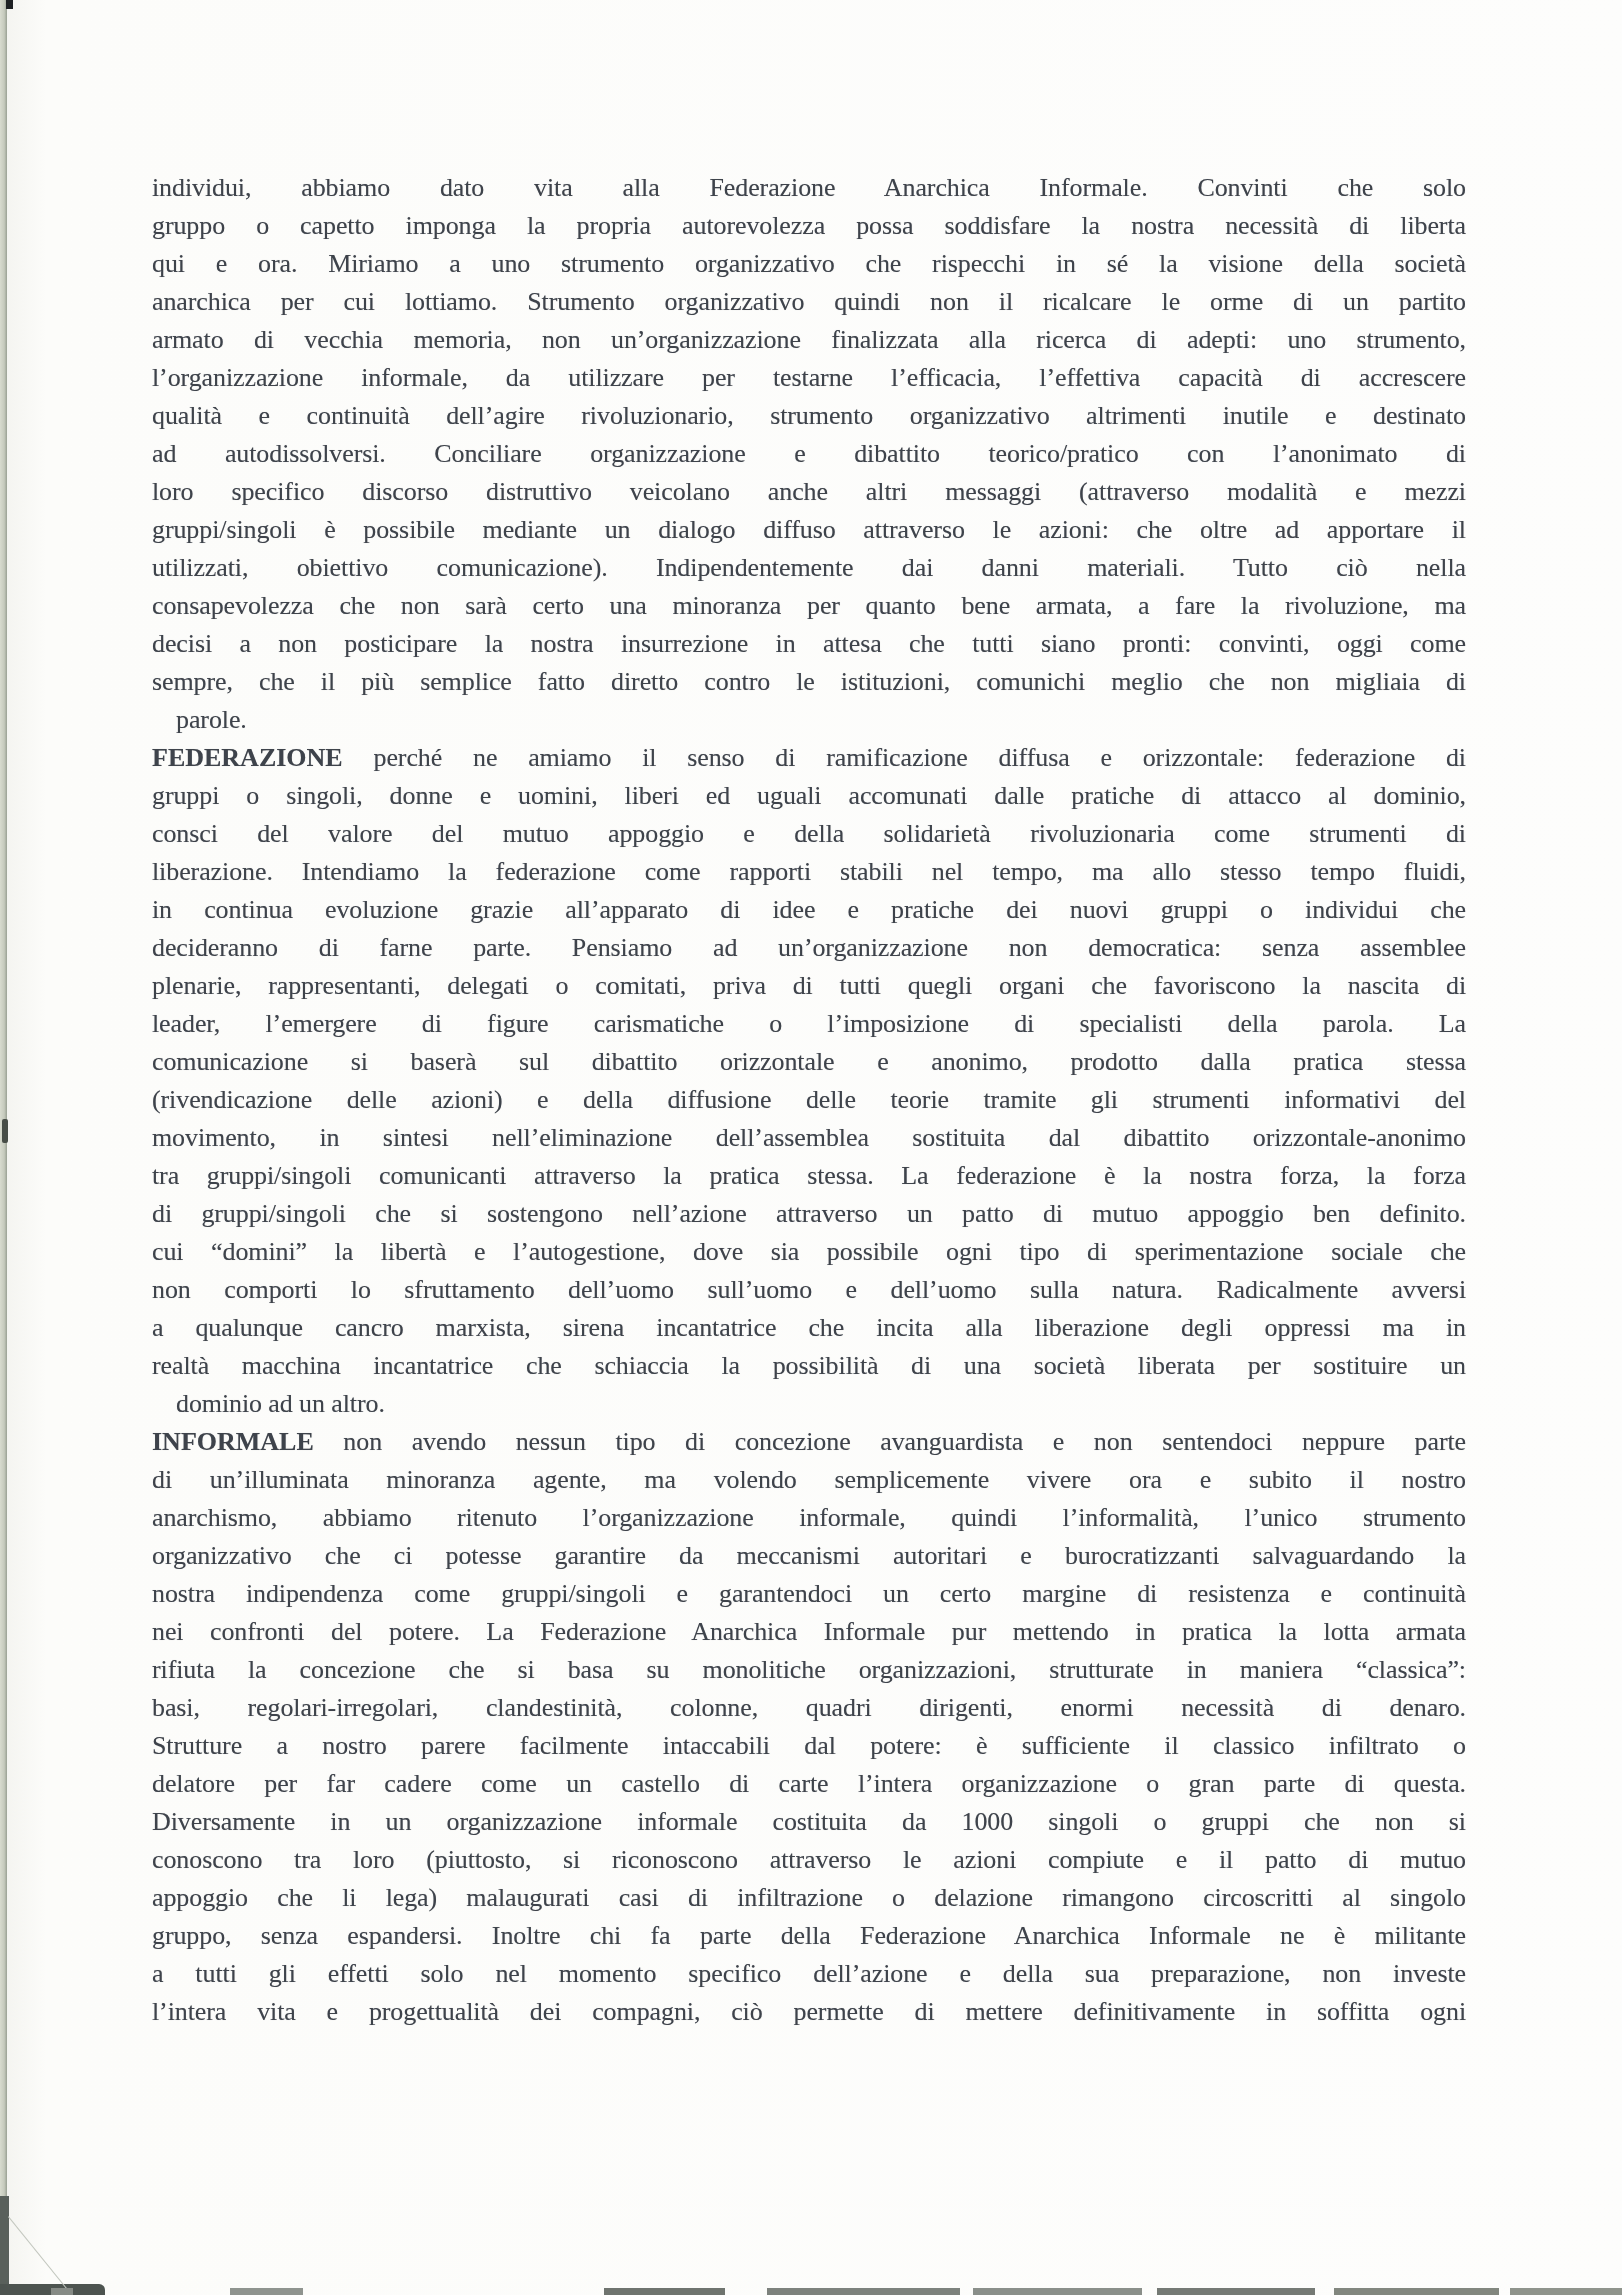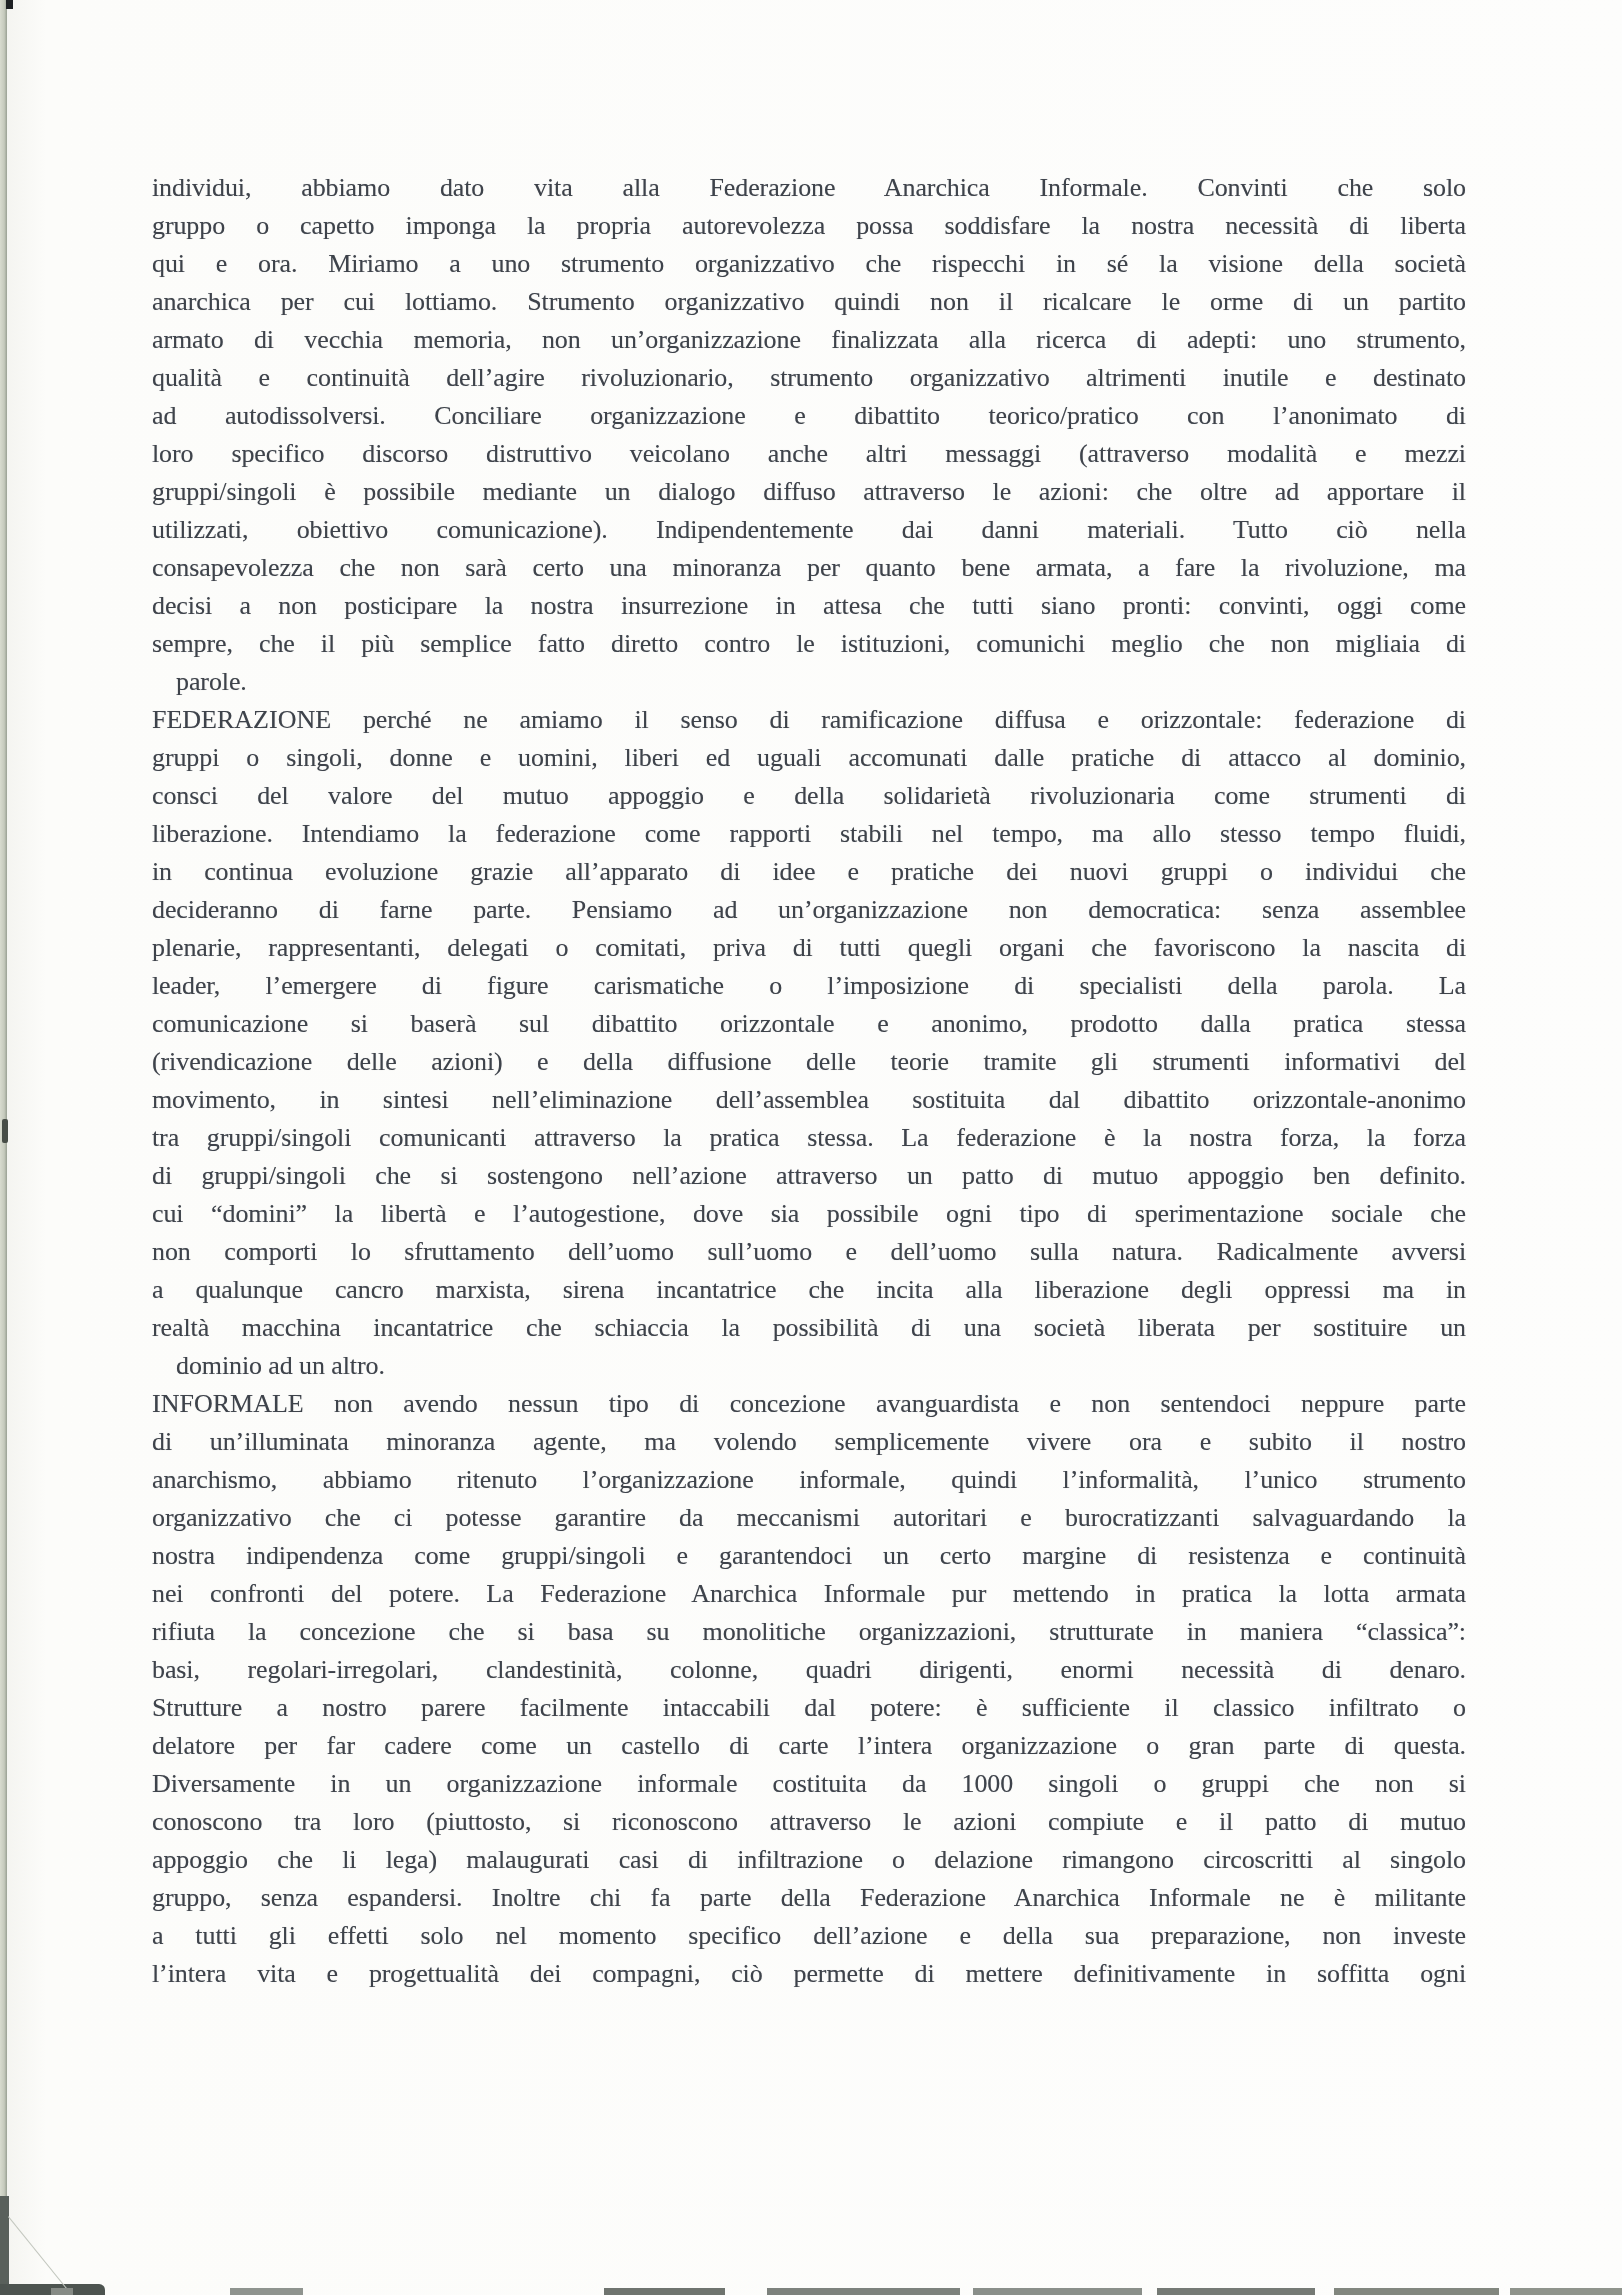--- a/index.html
+++ b/index.html
@@ -27,21 +27,21 @@
   .para { margin: 0; }
   .line {
     text-align: justify;
     text-align-last: justify;
     white-space: normal;
   }
   .line.last {
     text-align-last: left;
     margin-left: 24px;
   }
-  .line b { font-weight: normal; letter-spacing: 0; }
+  .line b { font-weight: bold; letter-spacing: 0; }
 
   
   .artifact { position: absolute; }
   .left-strip {
     left: 0; top: 0; width: 7.2px; height: 2295px;
     background: linear-gradient(to right, #d8dbcf, #c6cabd 60%, #99a093);
   }
   .topleft-mark { left: 5.9px; top: 0; width: 7.2px; height: 8.5px; background: #1d2023; }
   .left-blob { left: 2px; top: 1119px; width: 5.9px; height: 23.6px; background: #474d47; border-radius: 2px; }
   .bl-vert { left: 0; top: 2196px; width: 9.2px; height: 99px; background: #59605b; }
@@ -80,20 +80,21 @@
   <div class="artifact seg seg7"></div>
   <div class="artifact seg seg8"></div>
 
   <div class="text-block">
       <div class="para">
         <div class="line">individui, abbiamo dato vita alla Federazione Anarchica Informale. Convinti che solo</div>
         <div class="line">gruppo o capetto imponga la propria autorevolezza possa soddisfare la nostra necessità di liberta</div>
         <div class="line">qui e ora. Miriamo a uno strumento organizzativo che rispecchi in sé la visione della società</div>
         <div class="line">anarchica per cui lottiamo. Strumento organizzativo quindi non il ricalcare le orme di un partito</div>
         <div class="line">armato di vecchia memoria, non un’organizzazione finalizzata alla ricerca di adepti: uno strumento,</div>
+        <div class="line">l’organizzazione informale, da utilizzare per testarne l’efficacia, l’effettiva capacità di accrescere</div>
         <div class="line">qualità e continuità dell’agire rivoluzionario, strumento organizzativo altrimenti inutile e destinato</div>
         <div class="line">ad autodissolversi. Conciliare organizzazione e dibattito teorico/pratico con l’anonimato di</div>
         <div class="line">loro specifico discorso distruttivo veicolano anche altri messaggi (attraverso modalità e mezzi</div>
         <div class="line">gruppi/singoli è possibile mediante un dialogo diffuso attraverso le azioni: che oltre ad apportare il</div>
         <div class="line">utilizzati, obiettivo comunicazione). Indipendentemente dai danni materiali. Tutto ciò nella</div>
         <div class="line">consapevolezza che non sarà certo una minoranza per quanto bene armata, a fare la rivoluzione, ma</div>
         <div class="line">decisi a non posticipare la nostra insurrezione in attesa che tutti siano pronti: convinti, oggi come</div>
         <div class="line">sempre, che il più semplice fatto diretto contro le istituzioni, comunichi meglio che non migliaia di</div>
         <div class="line last">parole.</div>
       </div>

